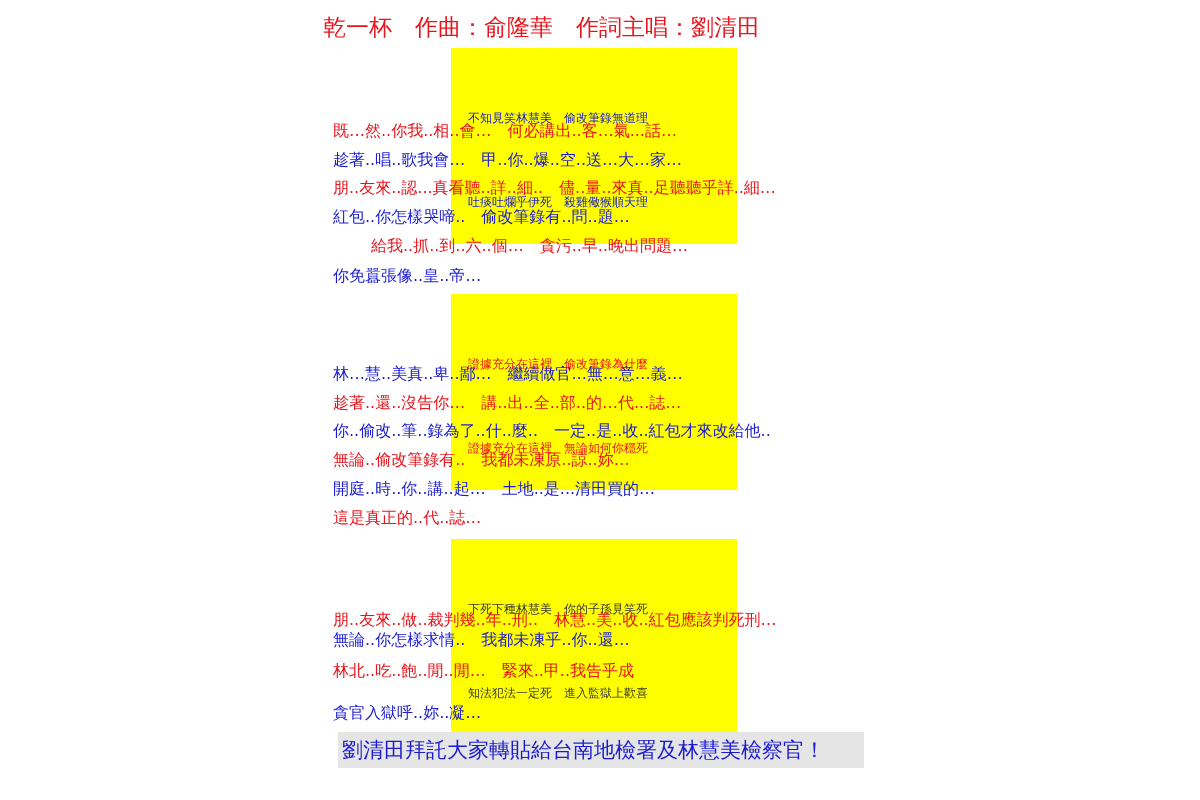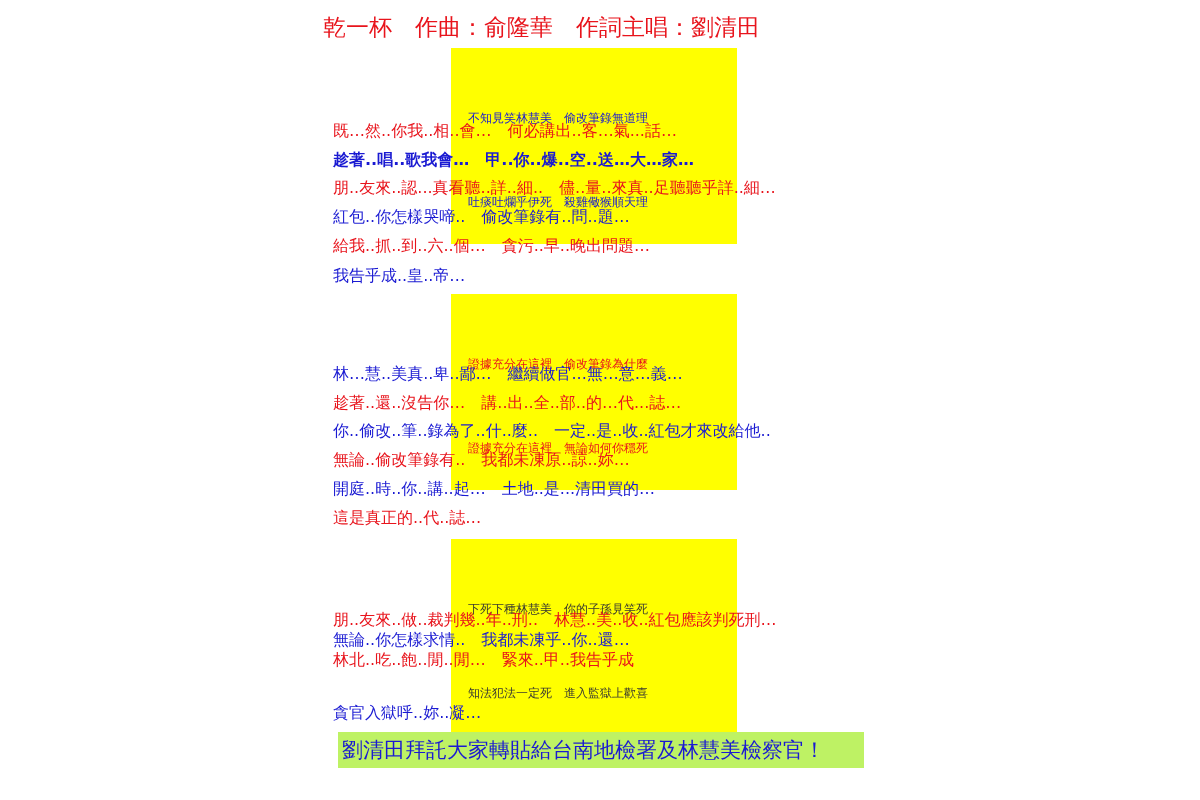--- a/index.html
+++ b/index.html
@@ -9,40 +9,40 @@
            font-size: 23px; color: #e8141c; white-space: pre; letter-spacing: 0px; }
   .hbox { position: absolute; left: 451px; width: 286px; background: #ffff00;
           font-size: 12px; line-height: 28px; padding: 0 0 0 17px; box-sizing: border-box; white-space: pre; }
   .hbox div { height: 28px; }
   .lines { position: absolute; left: 333px; }
   .line { position: absolute; left: 0; font-size: 16px; white-space: pre; line-height: 20px; }
   .red { color: #e8141c; }
   .blue { color: #1a1ad2; }
   .olive { color: #3a3a30; }
   .banner { position: absolute; left: 338px; top: 732px; width: 526px; height: 36px;
-            background: #bef264; color: #1a1ad2; font-size: 21px; line-height: 36px;
+            background: #e5e5e5; color: #1a1ad2; font-size: 21px; line-height: 36px;
             padding-left: 4px; box-sizing: border-box; white-space: pre; }
 </style>
 </head>
 <body>
 
 <div class="title">乾一杯　作曲：俞隆華　作詞主唱：劉清田</div>
 
 <div class="hbox blue" style="top:48px;">
   <div>不知見笑林慧美　偷改筆錄無道理</div>
   <div>吐痰吐爛乎伊死　殺雞儆猴順天理</div>
 </div>
 
 <div class="lines" style="top:121px;">
   <div class="line red" style="top:0px;">既…然..你我..相..會…　何必講出..客…氣...話…</div>
-  <div class="line blue" style="top:29px;font-weight:bold;">趁著..唱..歌我會…　甲..你..爆..空..送…大…家…</div>
+  <div class="line blue" style="top:29px;">趁著..唱..歌我會…　甲..你..爆..空..送…大…家…</div>
   <div class="line red" style="top:57px;">朋..友來..認...真看聽..詳..細..　儘..量..來真..足聽聽乎詳..細…</div>
   <div class="line blue" style="top:86px;">紅包..你怎樣哭啼..　偷改筆錄有..問..題…</div>
-  <div class="line red" style="top:115px;">給我..抓..到..六..個…　貪污..早..晚出問題…</div>
-  <div class="line blue" style="top:145px;">我告乎成..皇..帝…</div>
+  <div class="line red" style="top:115px;margin-left:38px;">給我..抓..到..六..個…　貪污..早..晚出問題…</div>
+  <div class="line blue" style="top:145px;">你免囂張像..皇..帝…</div>
 </div>
 
 <div class="hbox red" style="top:294px;">
   <div>證據充分在這裡　偷改筆錄為什麼</div>
   <div>證據充分在這裡　無論如何你穩死</div>
 </div>
 
 <div class="lines" style="top:364px;">
   <div class="line blue" style="top:0px;">林…慧..美真..卑..鄙…　繼續做官...無…意…義…</div>
   <div class="line red" style="top:29px;">趁著..還..沒告你…　講..出..全..部..的…代...誌…</div>
@@ -53,17 +53,17 @@
 </div>
 
 <div class="hbox olive" style="top:539px;">
   <div>下死下種林慧美　你的子孫見笑死</div>
   <div>知法犯法一定死　進入監獄上歡喜</div>
 </div>
 
 <div class="lines" style="top:610px;">
   <div class="line red" style="top:0px;">朋..友來..做..裁判幾..年..刑..　林慧..美..收..紅包應該判死刑…</div>
   <div class="line blue" style="top:20px;">無論..你怎樣求情..　我都未凍乎..你..還…</div>
-  <div class="line red" style="top:40px;">林北..吃..飽..閒..閒…　緊來..甲..我告乎成</div>
+  <div class="line red" style="top:51px;">林北..吃..飽..閒..閒…　緊來..甲..我告乎成</div>
   <div class="line blue" style="top:93px;">貪官入獄呼..妳..凝…</div>
 </div>
 
 <div class="banner">劉清田拜託大家轉貼給台南地檢署及林慧美檢察官！</div>
 
 </body></html>

